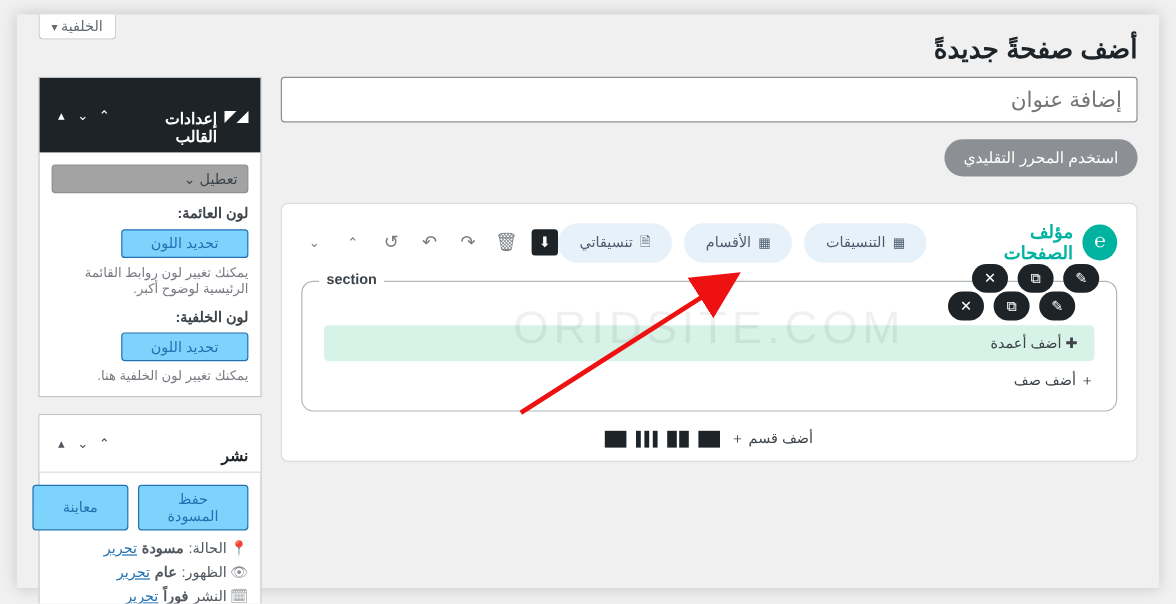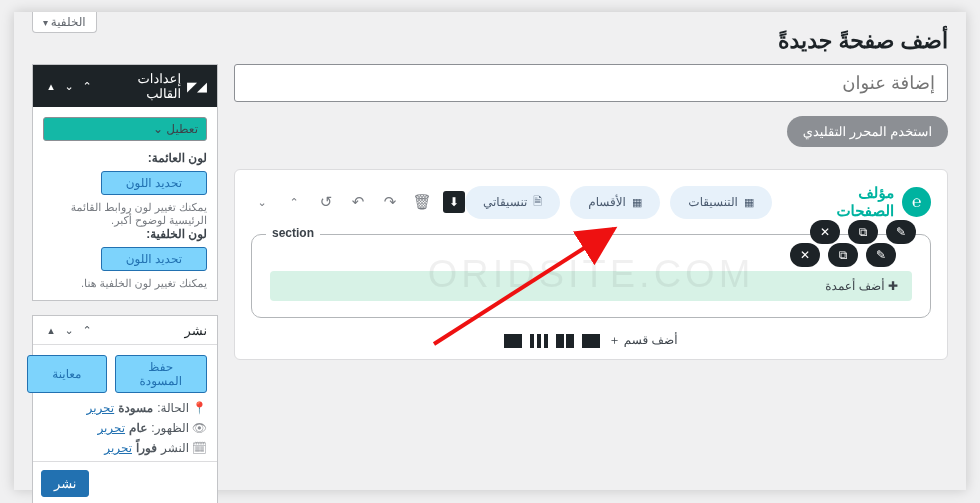--- a/index.html
+++ b/index.html
@@ -93,36 +93,36 @@
   padding: 6px 10px;
   display: flex;
   align-items: center;
   gap: 6px;
 }
 .metabox-head.light {
   background: #fff;
   color: #1d2327;
   border-bottom: 1px solid #dcdcde;
 }
-.metabox-head .htitle { flex: 1; font-weight: 400; font-size: 13px; }
+.metabox-head .htitle { flex: 1; font-weight: 700; font-size: 13px; margin-top: 20px; }
 .metabox-head .ctrls { display: flex; gap: 2px; }
 .metabox-head .ctrl {
   width: 16px; height: 16px;
   display: inline-flex; align-items: center; justify-content: center;
   font-size: 11px; cursor: pointer;
 }
 .metabox-body { padding: 10px; }
 
 .field-label { font-size: 12px; font-weight: 600; margin-bottom: 6px; }
 .wp-select {
   border: 1px solid #8c8f94;
   border-radius: 3px;
   padding: 4px 8px;
   font-size: 12px;
-  background: #14b8a6;
+  background: #a3a3a3;
   cursor: pointer;
 }
 .wp-btn-sec {
   border: 1px solid #2271b1;
   color: #2271b1;
   background: #7dd3fc;
   border-radius: 3px;
   padding: 4px 24px;
   font-size: 12px;
   cursor: pointer;
@@ -344,20 +344,21 @@
             <span class="chip">✕</span>
           </div>
 
           <div class="actionbar inner">
             <span class="chip">✎</span>
             <span class="chip">⧉</span>
             <span class="chip">✕</span>
           </div>
 
           <div class="addcol">✚  أضف أعمدة</div>
+          <div class="addrow">＋  أضف صف</div>
         </div>
 
         <div class="addsection">
           <span class="lbl">أضف قسم  ＋</span>
           <span class="lay full"></span>
           <span class="lay half"></span>
           <span class="lay third">
               <span class="m"></span>
             </span>
           <span class="lay arrow"></span>
@@ -378,21 +379,21 @@
             <span class="ctrl">▴</span>
           </span>
         </div>
         <div class="metabox-body">
           <div class="wp-select"><span>تعطيل</span> ⌄</div>
 
           <div class="field-label" style="margin-top:10px">لون العائمة:</div>
           <button class="wp-btn-sec">تحديد اللون</button>
           <div class="hint">يمكنك تغيير لون روابط القائمة الرئيسية لوضوح أكبر.</div>
 
-          <div class="field-label" style="">لون الخلفية:</div>
+          <div class="field-label" style="margin-top:10px">لون الخلفية:</div>
           <button class="wp-btn-sec">تحديد اللون</button>
           <div class="hint">يمكنك تغيير لون الخلفية هنا.</div>
         </div>
       </div>
 
       <div class="metabox">
         <div class="metabox-head light">
           <span class="htitle">نشر</span>
           <span class="ctrls" style="color:#50575e">
             <span class="ctrl">⌃</span>

